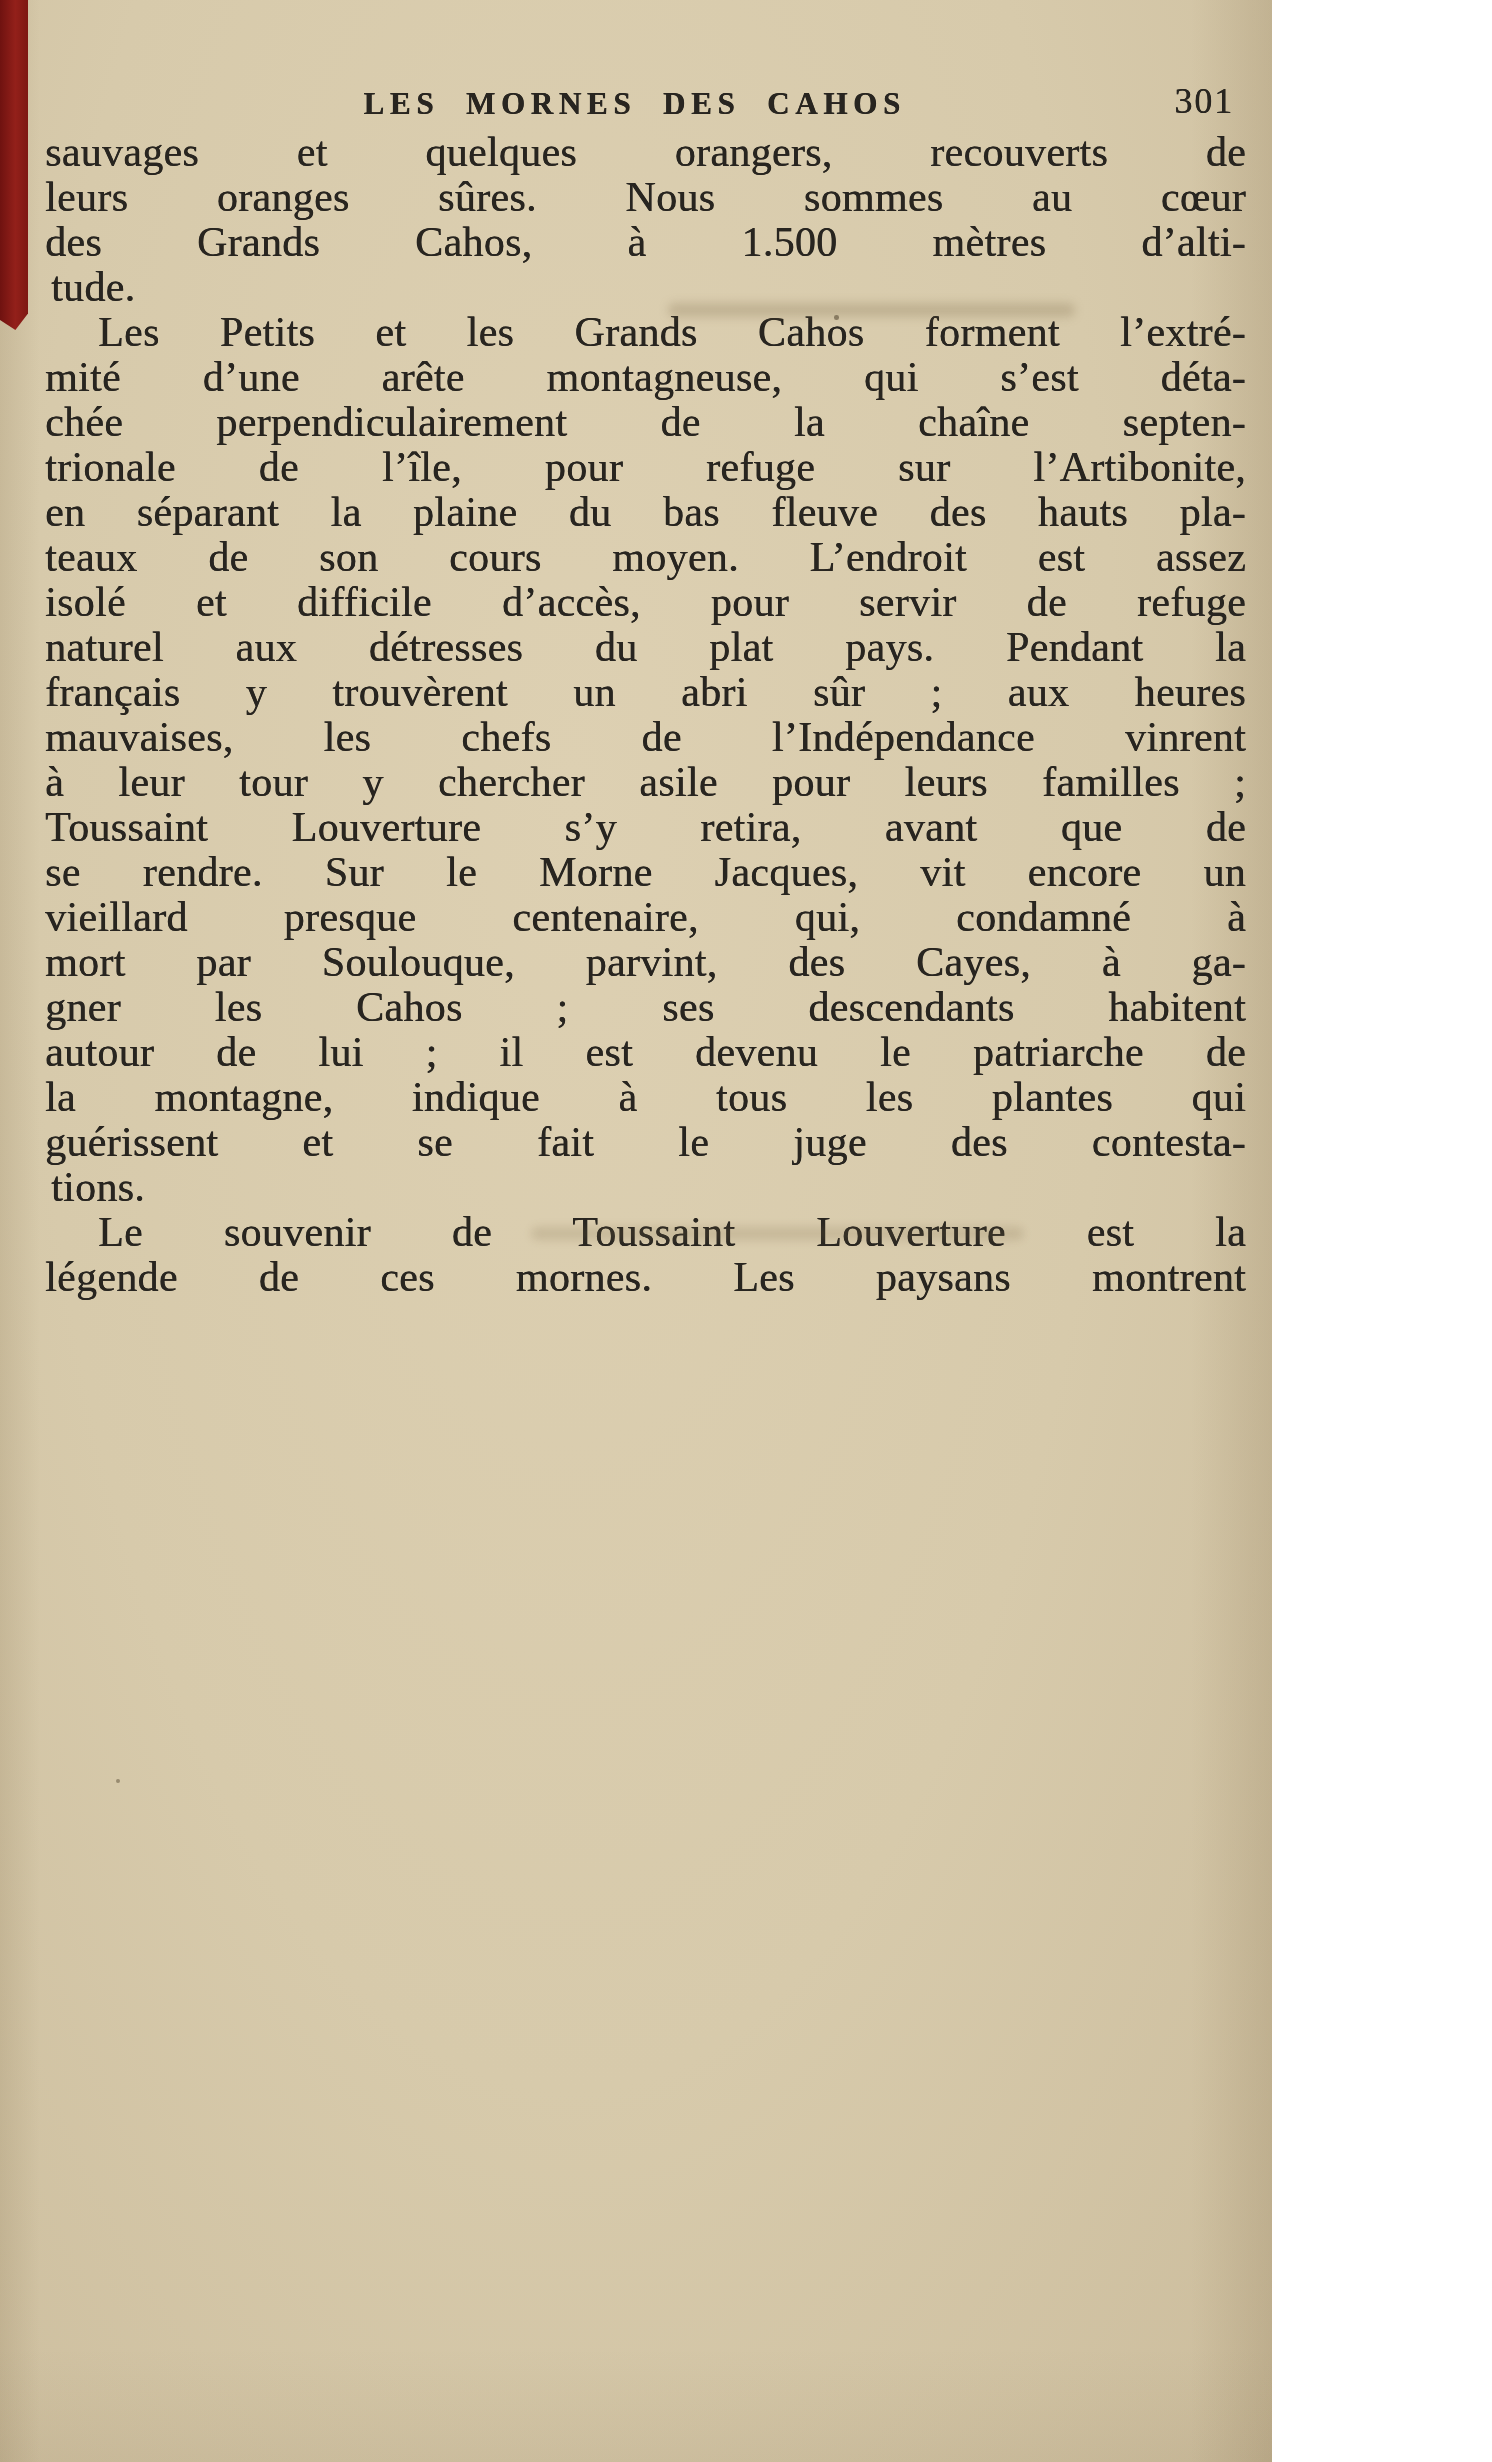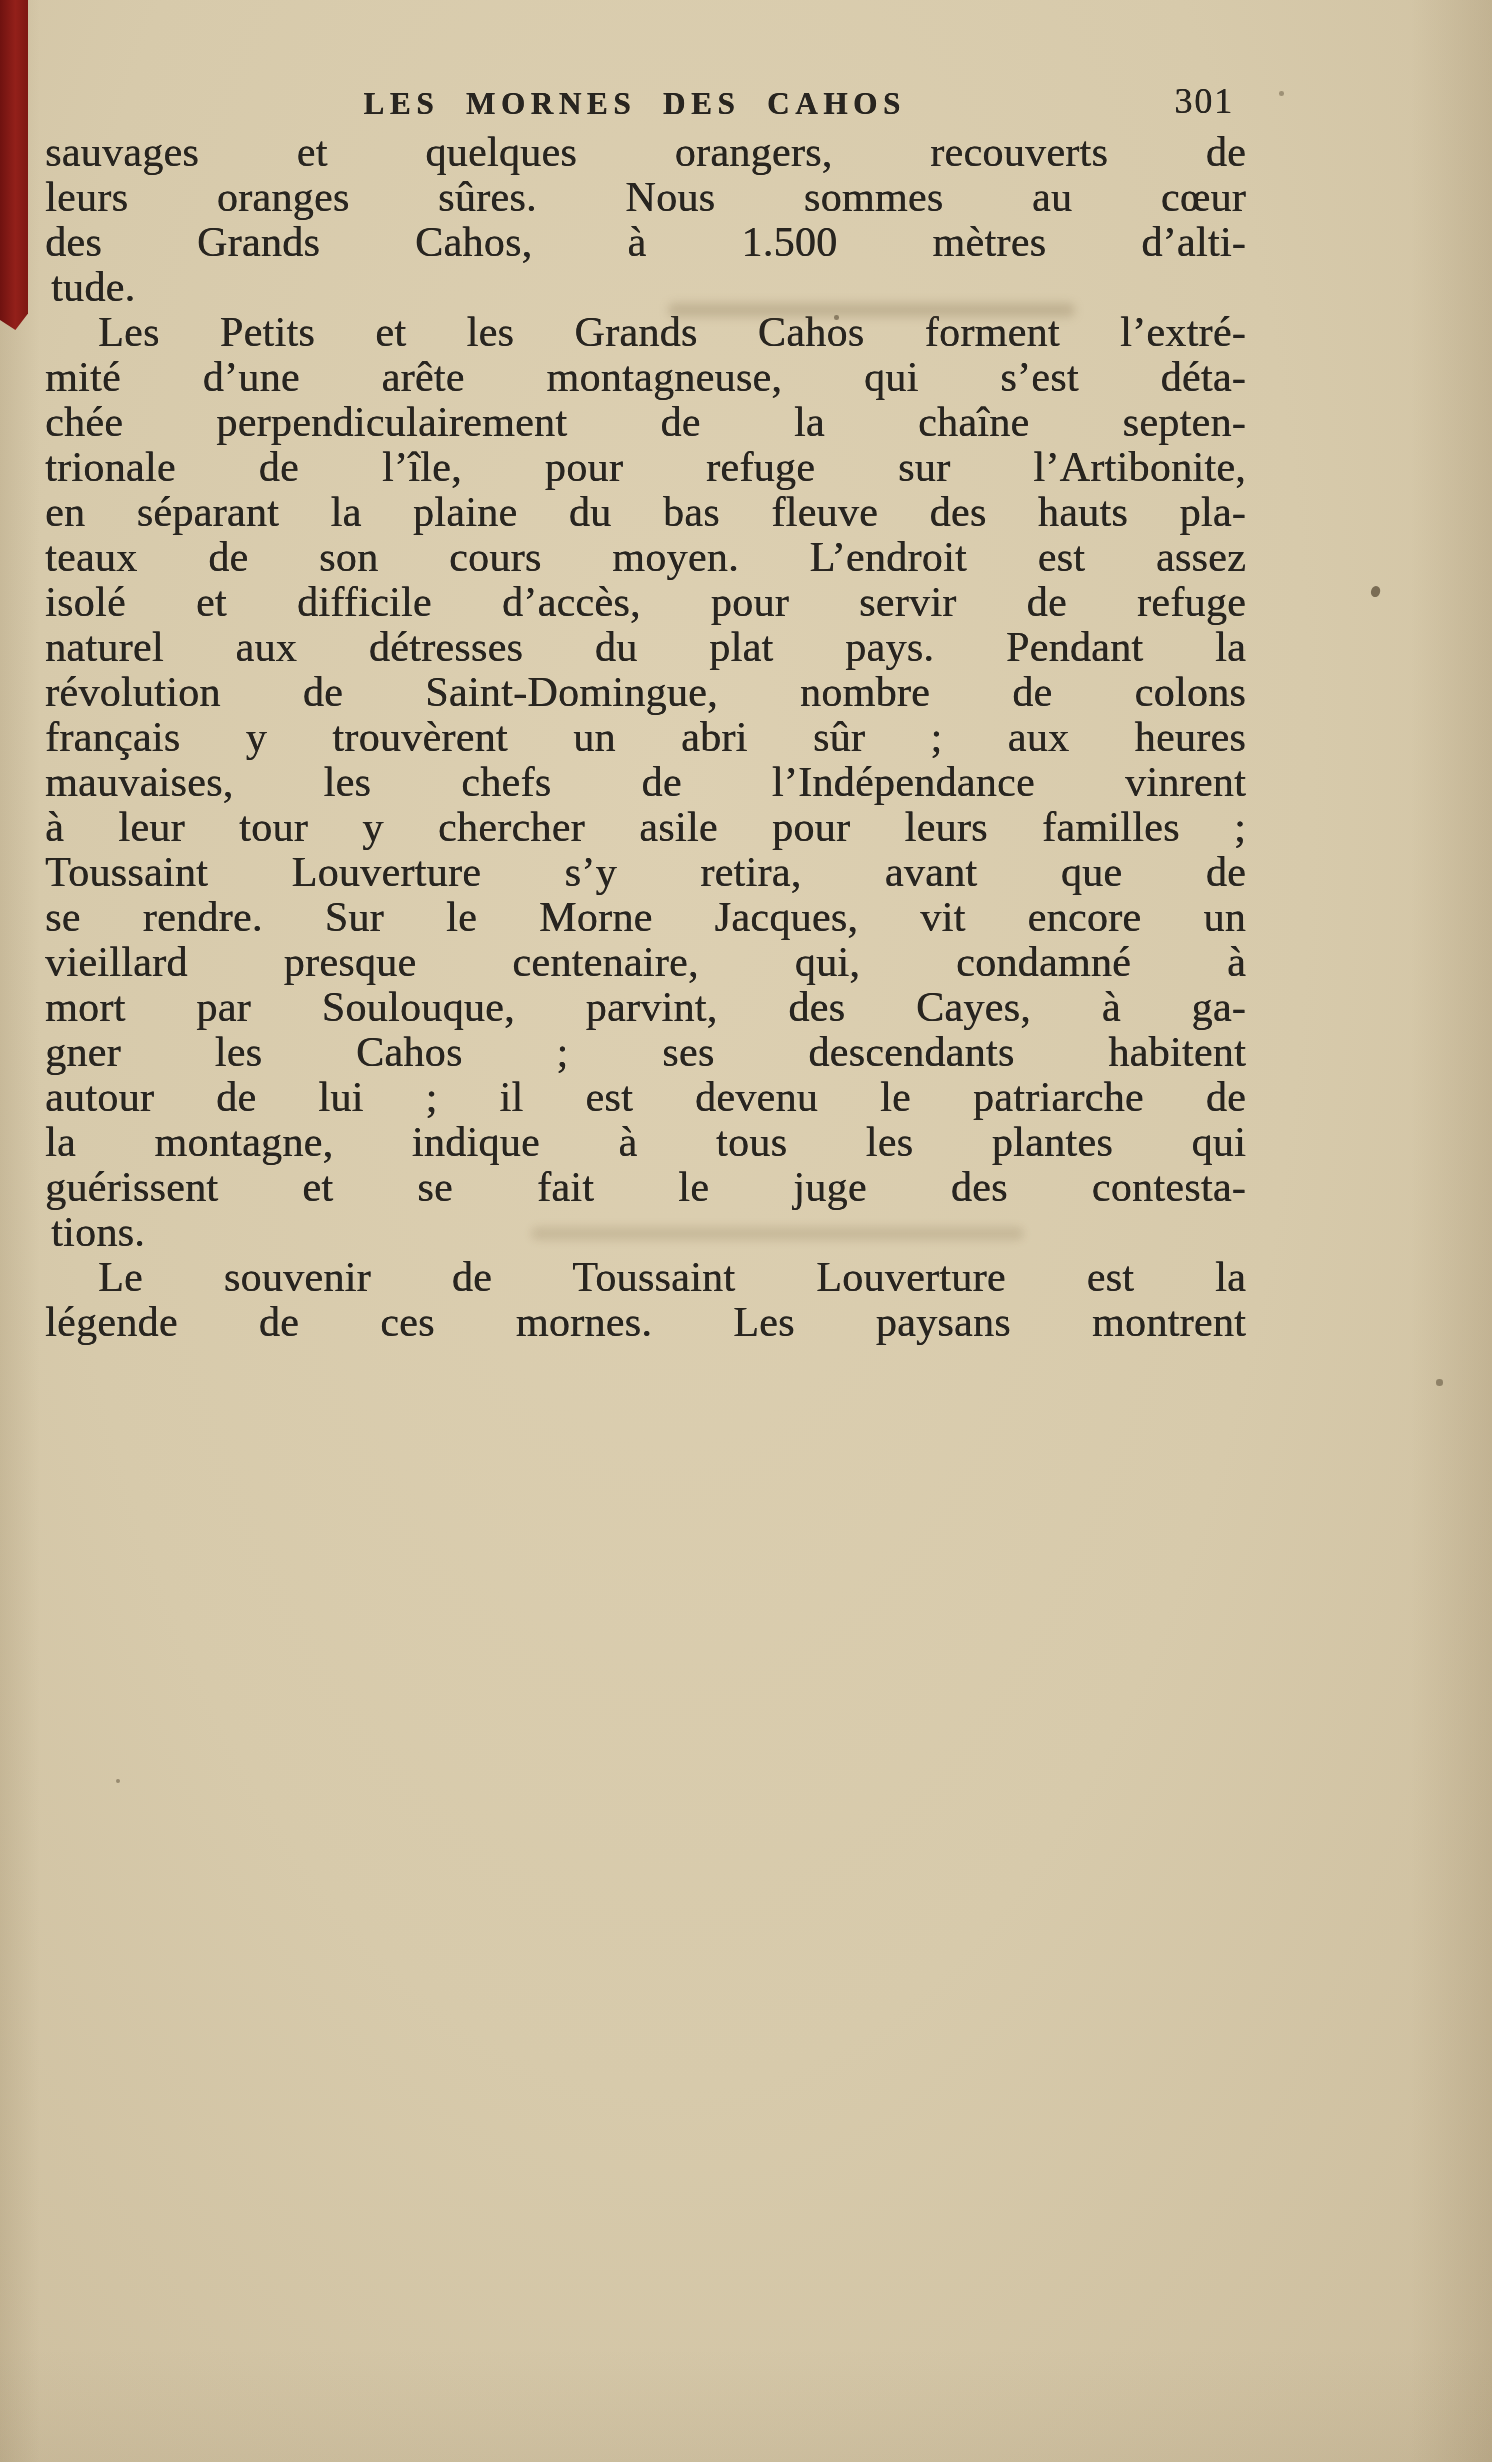--- a/index.html
+++ b/index.html
@@ -1,20 +1,20 @@
 <!DOCTYPE html>
 <html style="--paper: #d7caab; --ink: #282520; --spine: #93201a;font-size:15px"><head>
 <meta charset="utf-8">
 <style>
   * { margin: 0; padding: 0; box-sizing: border-box; }
   html, body { width: 1492px; height: 2462px; }
 
   .page {
     position: relative;
-    width: 1492px;
+    width: 1272px;
     height: 2462px;
     overflow: hidden;
     background:
       linear-gradient(to right, rgba(110,88,52,0.14), rgba(110,88,52,0) 40px),
       linear-gradient(to left, rgba(110,88,52,0.16), rgba(110,88,52,0) 81px),
       linear-gradient(to top, rgba(110,88,52,0.08), rgba(110,88,52,0) 114px),
       radial-gradient(ellipse at 45% 32%, var(--paper-light, #ddd0b2) 0%, var(--paper, #d7caab) 55%, #ccbd9d 100%);
     font-family: "Liberation Serif", "DejaVu Serif", serif;
     color: var(--ink, #282520);
   }
@@ -114,21 +114,20 @@
       </div>
       <div class="paragraph">
         <div class="line indent">Les Petits et les Grands Cahos forment l’extré-</div>
         <div class="line">mité d’une arête montagneuse, qui s’est déta-</div>
         <div class="line">chée perpendiculairement de la chaîne septen-</div>
         <div class="line">trionale de l’île, pour refuge sur l’Artibonite,</div>
         <div class="line">en séparant la plaine du bas fleuve des hauts pla-</div>
         <div class="line">teaux de son cours moyen. L’endroit est assez</div>
         <div class="line">isolé et difficile d’accès, pour servir de refuge</div>
         <div class="line">naturel aux détresses du plat pays. Pendant la</div>
-        <div class="line">révolution de Saint-Domingue, nombre de colons</div>
         <div class="line">français y trouvèrent un abri sûr ; aux heures</div>
         <div class="line">mauvaises, les chefs de l’Indépendance vinrent</div>
         <div class="line">à leur tour y chercher asile pour leurs familles ;</div>
         <div class="line">Toussaint Louverture s’y retira, avant que de</div>
         <div class="line">se rendre. Sur le Morne Jacques, vit encore un</div>
         <div class="line">vieillard presque centenaire, qui, condamné à</div>
         <div class="line">mort par Soulouque, parvint, des Cayes, à ga-</div>
         <div class="line">gner les Cahos ; ses descendants habitent</div>
         <div class="line">autour de lui ; il est devenu le patriarche de</div>
         <div class="line">la montagne, indique à tous les plantes qui</div>

